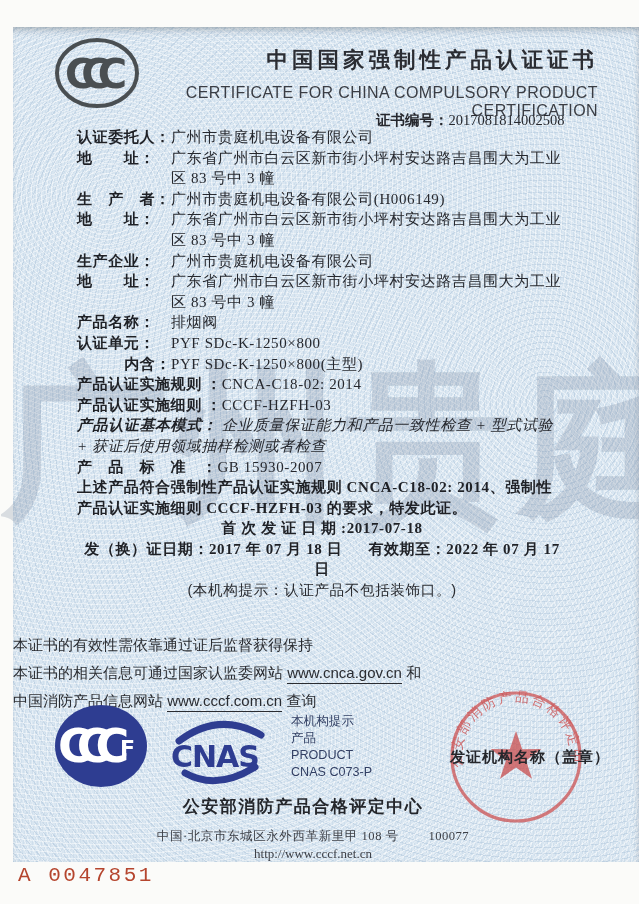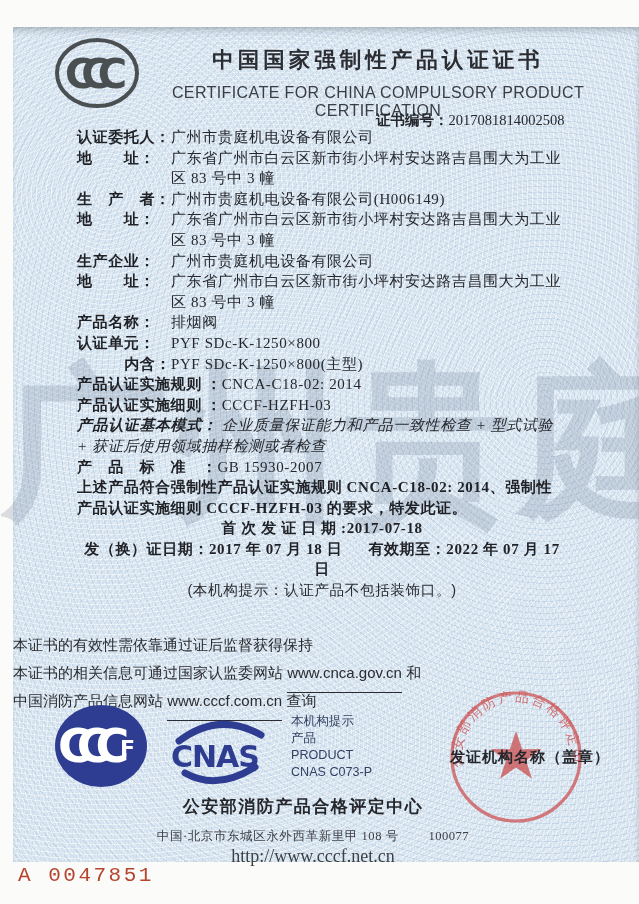--- a/index.html
+++ b/index.html
@@ -20,21 +20,21 @@
       repeating-linear-gradient(95deg, rgba(188,208,226,.35) 0 1px, rgba(0,0,0,0) 1px 3px);
     box-shadow:inset 0 7px 9px -5px rgba(110,120,132,.55), inset -3px 0 6px -3px rgba(140,150,160,.35);
   }
   .watermark{
     position:absolute;left:-12px;top:318px;width:650px;height:210px;overflow:hidden;
     font-size:168px;font-weight:700;letter-spacing:4px;line-height:200px;white-space:nowrap;
     color:rgba(118,136,158,.26);z-index:0;pointer-events:none;
   }
   
   .ccc-mark{position:absolute;left:38px;top:6px;z-index:1;}
-  .title-block{position:absolute;left:130px;top:18px;width:470px;text-align:center;z-index:1;}
+  .title-block{position:absolute;left:115px;top:18px;width:470px;text-align:right;z-index:1;}
   .title{font-size:21.5px;font-weight:700;letter-spacing:4px;color:#2b2d33;}
   .subtitle{margin-top:10px;font-size:16px;letter-spacing:.4px;color:#3a3d44;
     font-family:"Liberation Sans","DejaVu Sans",sans-serif;}
   .cert-no{position:absolute;left:363px;top:84px;font-size:14.5px;z-index:1;color:#26282e;}
   .cert-no .lbl{font-weight:700;}
   
   .content{
     position:absolute;left:64px;top:100px;width:490px;z-index:1;
     font-size:15px;line-height:20.6px;letter-spacing:.6px;
   }
@@ -46,36 +46,36 @@
   .row-block .lbl{font-weight:700;white-space:pre;color:#1f2126;}
   .statement{font-weight:700;color:#1f2126;}
   .center-line{text-align:center;font-weight:700;color:#1f2126;}
   .dates .gap{display:inline-block;width:26px;}
   .note-line{text-align:center;font-weight:400;color:#2a2c31;
     font-family:"Liberation Sans","DejaVu Sans",sans-serif;font-size:14.6px;}
   
   .notices{position:absolute;left:0;top:609px;width:626px;text-align:left;z-index:1;
     font-family:"Liberation Sans","DejaVu Sans",sans-serif;font-size:15px;color:#2a2c31;}
   .notices div{margin-bottom:9px;}
-  .notices .link{border-bottom:1.4px solid #2a2c31;padding-bottom:11px;}
+  .notices .link{border-bottom:1.4px solid #2a2c31;padding-bottom:2px;}
   
   .cccf-logo{position:absolute;left:39px;top:674px;z-index:1;}
   .cnas-logo{position:absolute;left:156px;top:684px;z-index:1;}
   .accr{position:absolute;left:278px;top:686px;z-index:1;line-height:17px;
     font-family:"Liberation Sans","DejaVu Sans",sans-serif;font-size:12.6px;color:#323f63;}
   .issuer-label{position:absolute;left:437px;top:721px;z-index:2;font-size:15px;
     letter-spacing:1px;color:#24262b;font-weight:700;}
   .stamp{position:absolute;left:425px;top:652px;z-index:1;opacity:.88;}
   .org-name{position:absolute;left:0;top:768px;width:580px;text-align:center;z-index:1;
     font-size:17px;font-weight:700;letter-spacing:1.5px;color:#24262b;}
   .org-addr{position:absolute;left:0;top:801px;width:600px;text-align:center;z-index:1;
     font-size:12.6px;color:#3c3f46;letter-spacing:.5px;}
   .org-addr .post{margin-left:26px;}
   .org-site{position:absolute;left:0;top:819px;width:600px;text-align:center;z-index:1;
-    font-size:18px;color:#3c3f46;}
+    font-size:13px;color:#3c3f46;}
   
   .serial{position:absolute;left:18px;top:864px;font-size:21px;letter-spacing:2.5px;
     font-family:"Liberation Mono","DejaVu Sans Mono",monospace;color:#b5452e;}
 </style>
 </head>
 <body>
 
 <div class="cert">
 
   <div class="watermark">广州贵庭</div>

